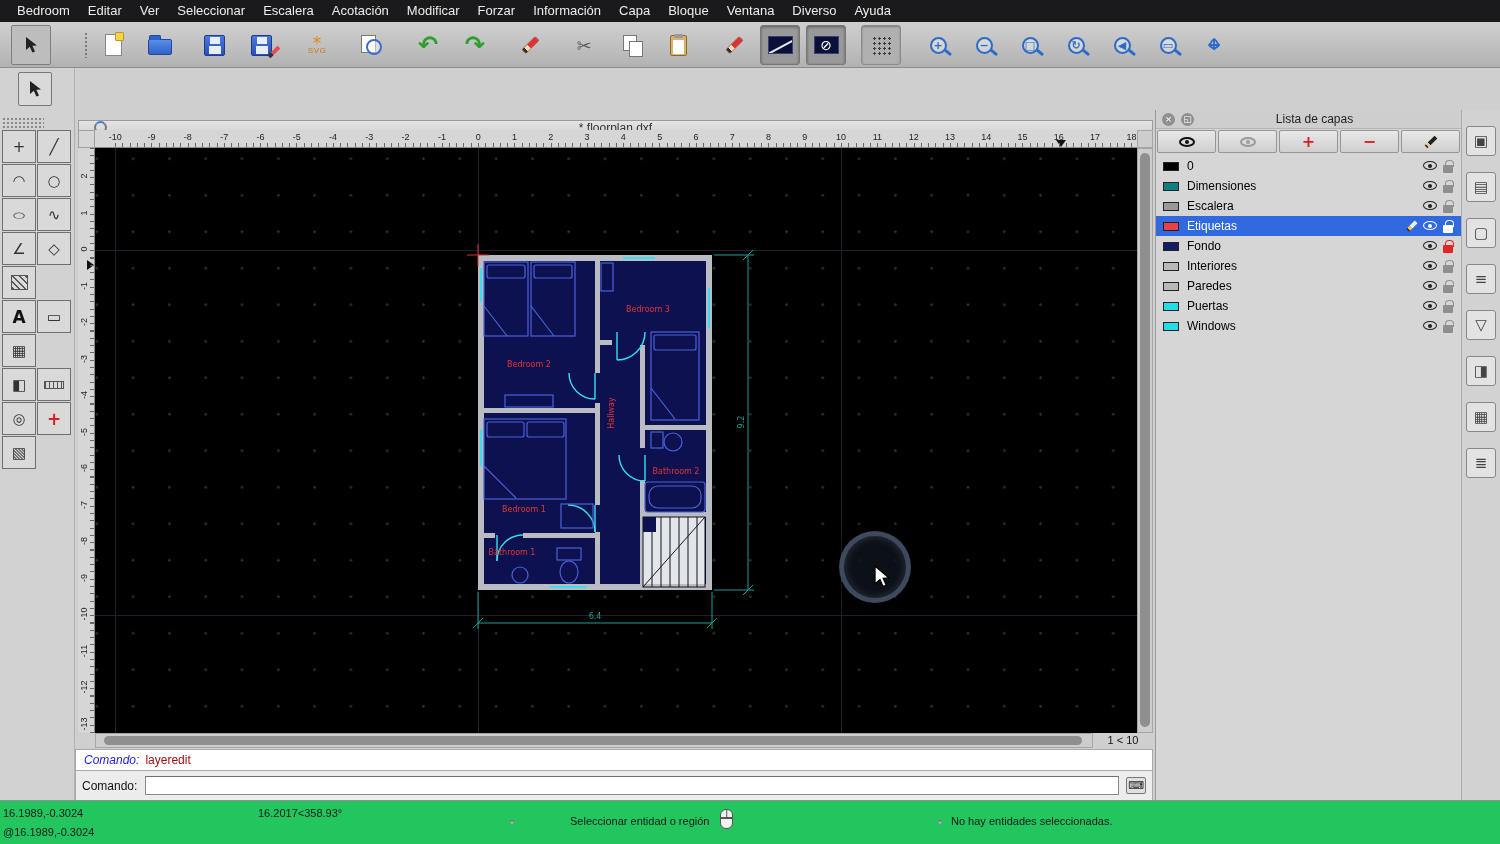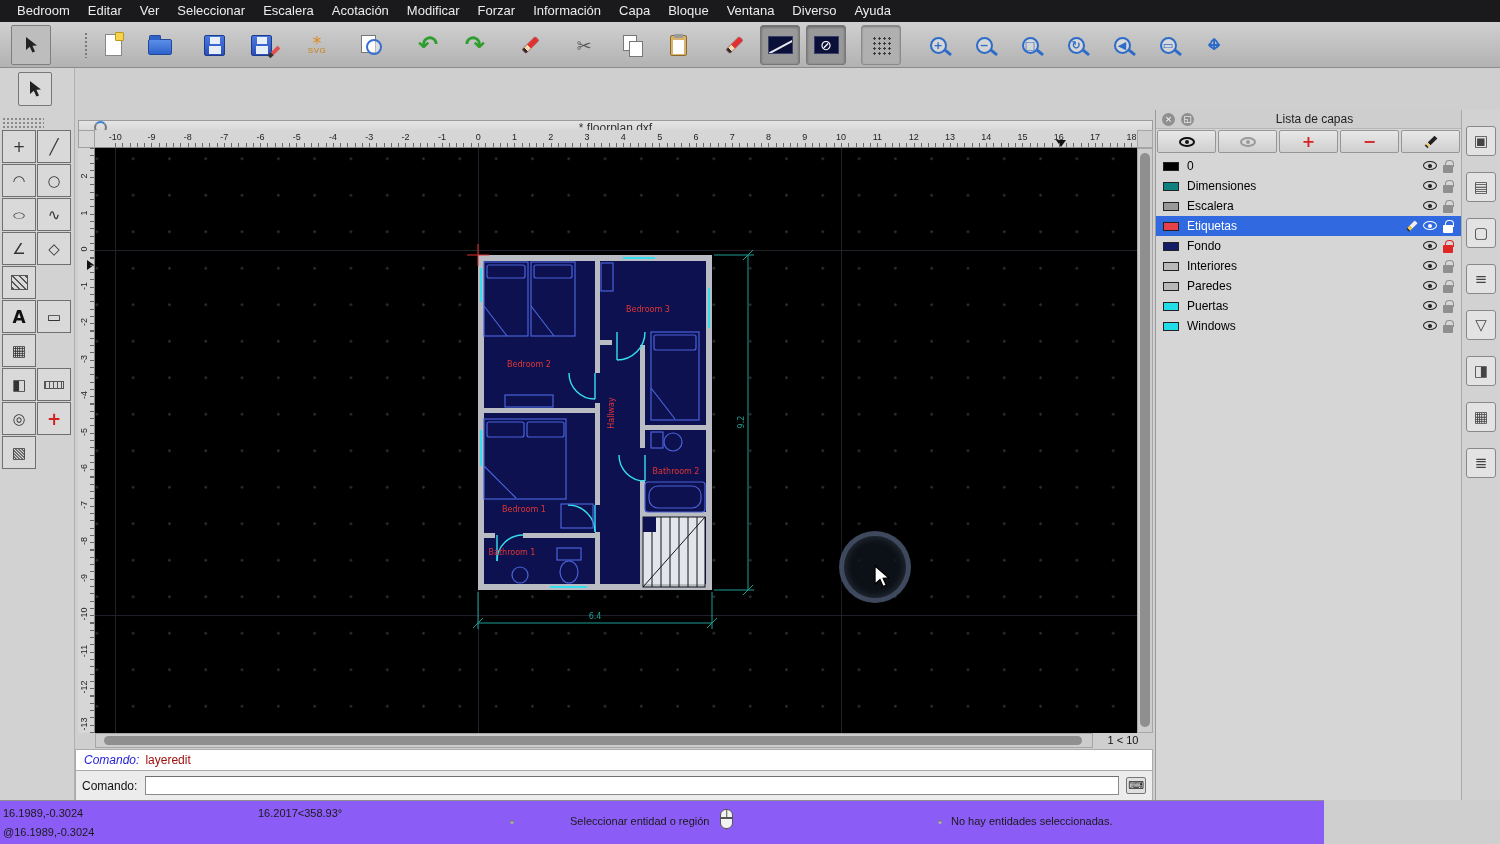--- a/index.html
+++ b/index.html
@@ -126,21 +126,21 @@
 
 #cmd-history{position:absolute;left:75px;top:749px;width:1078px;height:22px;background:#fff;border:1px solid #aaa;display:flex;align-items:center;padding-left:8px;font-size:12px}
 #cmd-history .lbl{color:#2323d8;font-style:italic;margin-right:6px}
 #cmd-history .val{color:#a01010}
 #cmd-row{position:absolute;left:75px;top:771px;width:1078px;height:29px;background:#ececec;border-left:1px solid #aaa;border-right:1px solid #aaa;display:flex;align-items:center;padding:0 6px;font-size:12px}
 #cmd-row label{margin-right:8px;color:#111}
 #cmd-input{flex:1;height:19px;border:1px solid #8a8a8a;border-top-color:#6f6f6f;background:#fff;font:12px "Liberation Sans",sans-serif;padding:0 4px;outline:none}
 #kb-btn{width:20px;height:17px;margin-left:7px;border:1px solid #777;background:#e0e0e0;font-size:11px;line-height:15px;text-align:center;color:#222;border-radius:2px}
 
 
-#statusbar{position:absolute;left:0;top:800px;width:1324px;height:44px;background:#8b5cf6;border-top:1px solid #8f8f8f;font-size:11px;color:#1a1a1a}
+#statusbar{position:absolute;left:0;top:800px;width:1500px;height:44px;background:#22c55e;border-top:1px solid #8f8f8f;font-size:11px;color:#1a1a1a}
 .sb{position:absolute;white-space:nowrap}
 .sb-dot{position:absolute;width:4px;height:4px;border-radius:50%;background:#b0b0b0;box-shadow:inset 0 1px 1px rgba(0,0,0,.4)}
 #mouse-icon{position:absolute;left:720px;top:8px;width:13px;height:20px;border:1.5px solid #555;border-radius:6px;background:#f2f2f2}
 #mouse-icon::before{content:'';position:absolute;left:50%;top:0;width:1.5px;height:8px;background:#555;transform:translateX(-50%)}
 #mouse-icon::after{content:'';position:absolute;left:0;top:7px;width:100%;height:1.5px;background:#555}
 </style>
 </head>
 <body>
 
 <div id="app">

